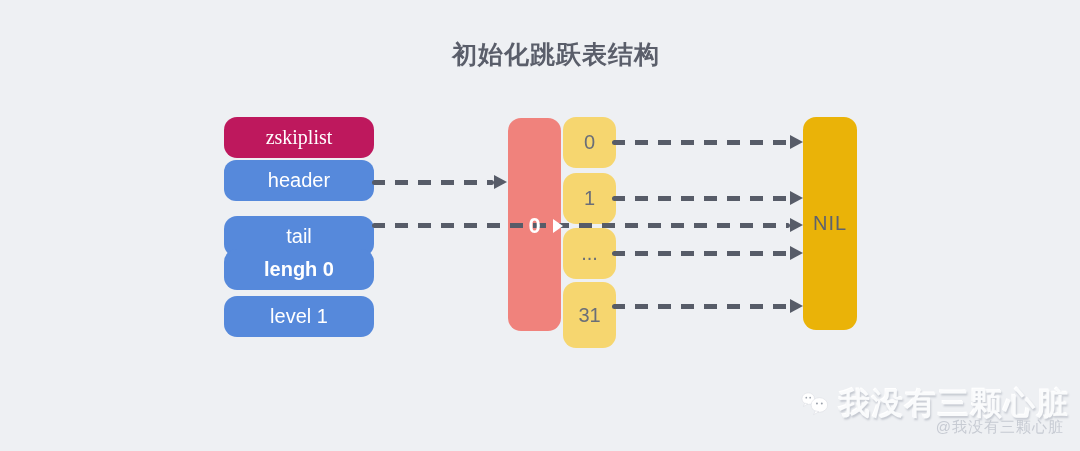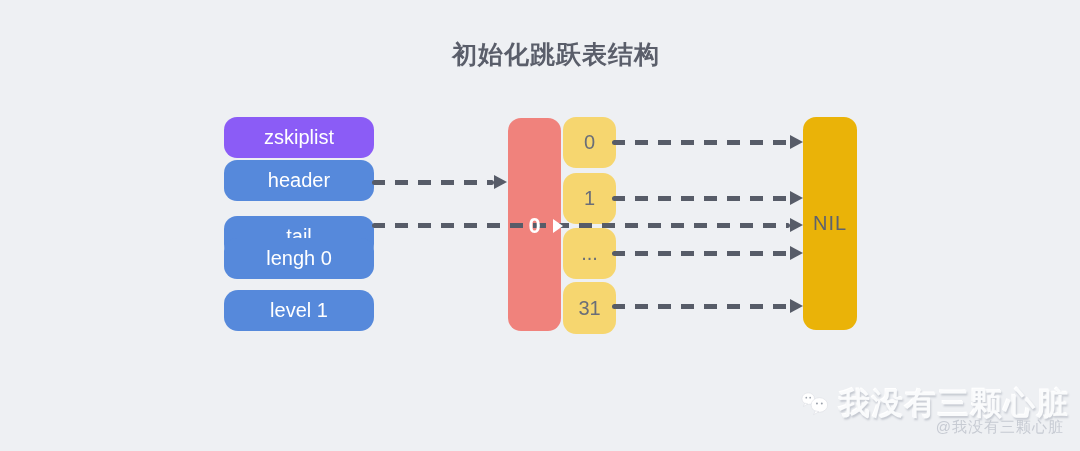--- a/index.html
+++ b/index.html
@@ -14,21 +14,21 @@
     position:absolute;top:22px;left:0;width:1080px;
     text-align:center;font-size:25px;font-weight:700;
     color:#5a5e6a;letter-spacing:1px;margin:16px;
   }
   .box{
     position:absolute;border-radius:13px;
     display:flex;align-items:center;justify-content:center;
     font-size:20px;color:#ffffff;
   }
   .lbox{left:224px;width:150px;height:41px;background:#5689db;}
-  .lbox.teal{background:#8b5cf6;}
+  .lbox.teal{background:#be185d;font-family:Liberation Serif, serif;}
   .redbox{left:508px;top:118px;width:53px;height:213px;background:#f0827c;}
   .ybox{left:563px;width:53px;height:51px;background:#f6d66f;color:#6a6e78;}
   .nilbox{left:803px;top:117px;width:54px;height:213px;background:#eab308;color:#5d626e;letter-spacing:1px;}
   .dash{
     position:absolute;height:5px;border-radius:3px;
     background:repeating-linear-gradient(90deg,#575c68 0 13px,transparent 13px 23px);
   }
   .arrowhead{
     position:absolute;width:0;height:0;
     border-top:7px solid transparent;border-bottom:7px solid transparent;
@@ -60,45 +60,45 @@
 </head>
 <body>
 
 <div class="canvas">
 
   <h1 class="title">初始化跳跃表结构</h1>
 
   <div class="box lbox teal" style="top:117px;">
     <span>zskiplist</span>
   </div>
-  <div class="box lbox" style="top:160px;">
+  <div class="box lbox" style="top:160px;border-radius:12px;">
     <span>header</span>
   </div>
   <div class="box lbox" style="top:204px;margin-top:12px;">
     <span>tail</span>
   </div>
-  <div class="box lbox" style="top:238px;">
+  <div class="box lbox" style="top:249px;font-weight:bold;">
     <span>lengh 0</span>
   </div>
-  <div class="box lbox" style="top:290px;border-radius:14px;">
+  <div class="box lbox" style="top:296px;">
     <span>level 1</span>
   </div>
 
   <div class="box redbox"></div>
 
   <div class="box ybox" style="top:117px;">
     <span>0</span>
   </div>
   <div class="box ybox" style="top:173px;">
     <span>1</span>
   </div>
   <div class="box ybox" style="top:228px;">
     <span>...</span>
   </div>
-  <div class="box ybox" style="top:282px;height:52px;">
+  <div class="box ybox" style="top:282px;height:66px;">
     <span>31</span>
   </div>
 
   <div class="box nilbox">
     <span>NIL</span>
   </div>
 
   <div class="dash line-layer" style="left:372px;top:180px;width:122px;"></div>
   <div class="arrowhead line-layer" style="left:494px;top:175px;"></div>
 

